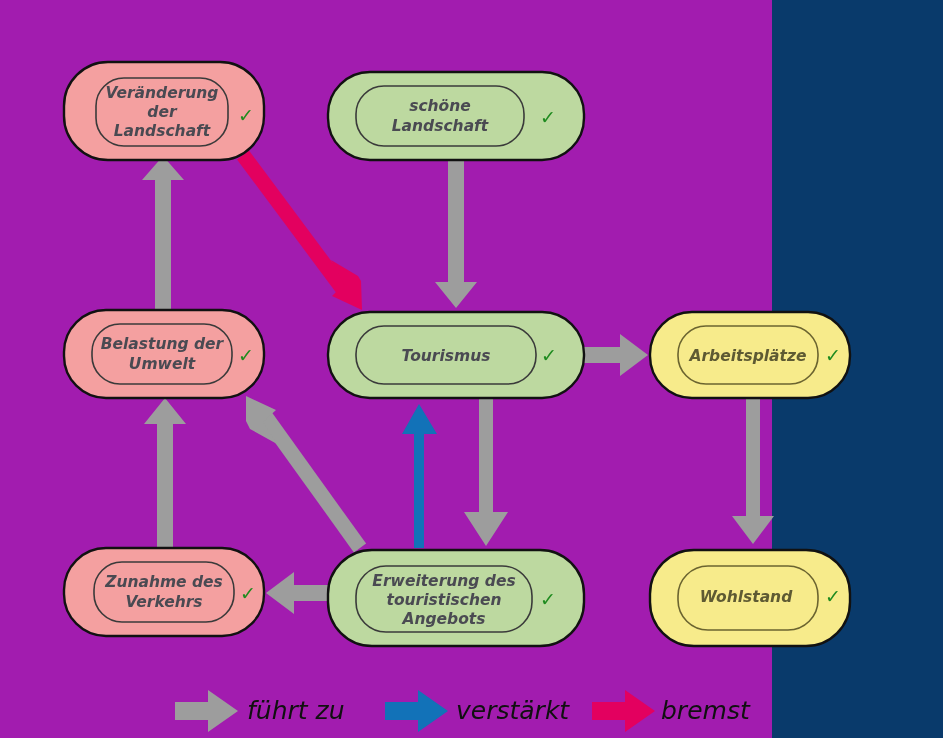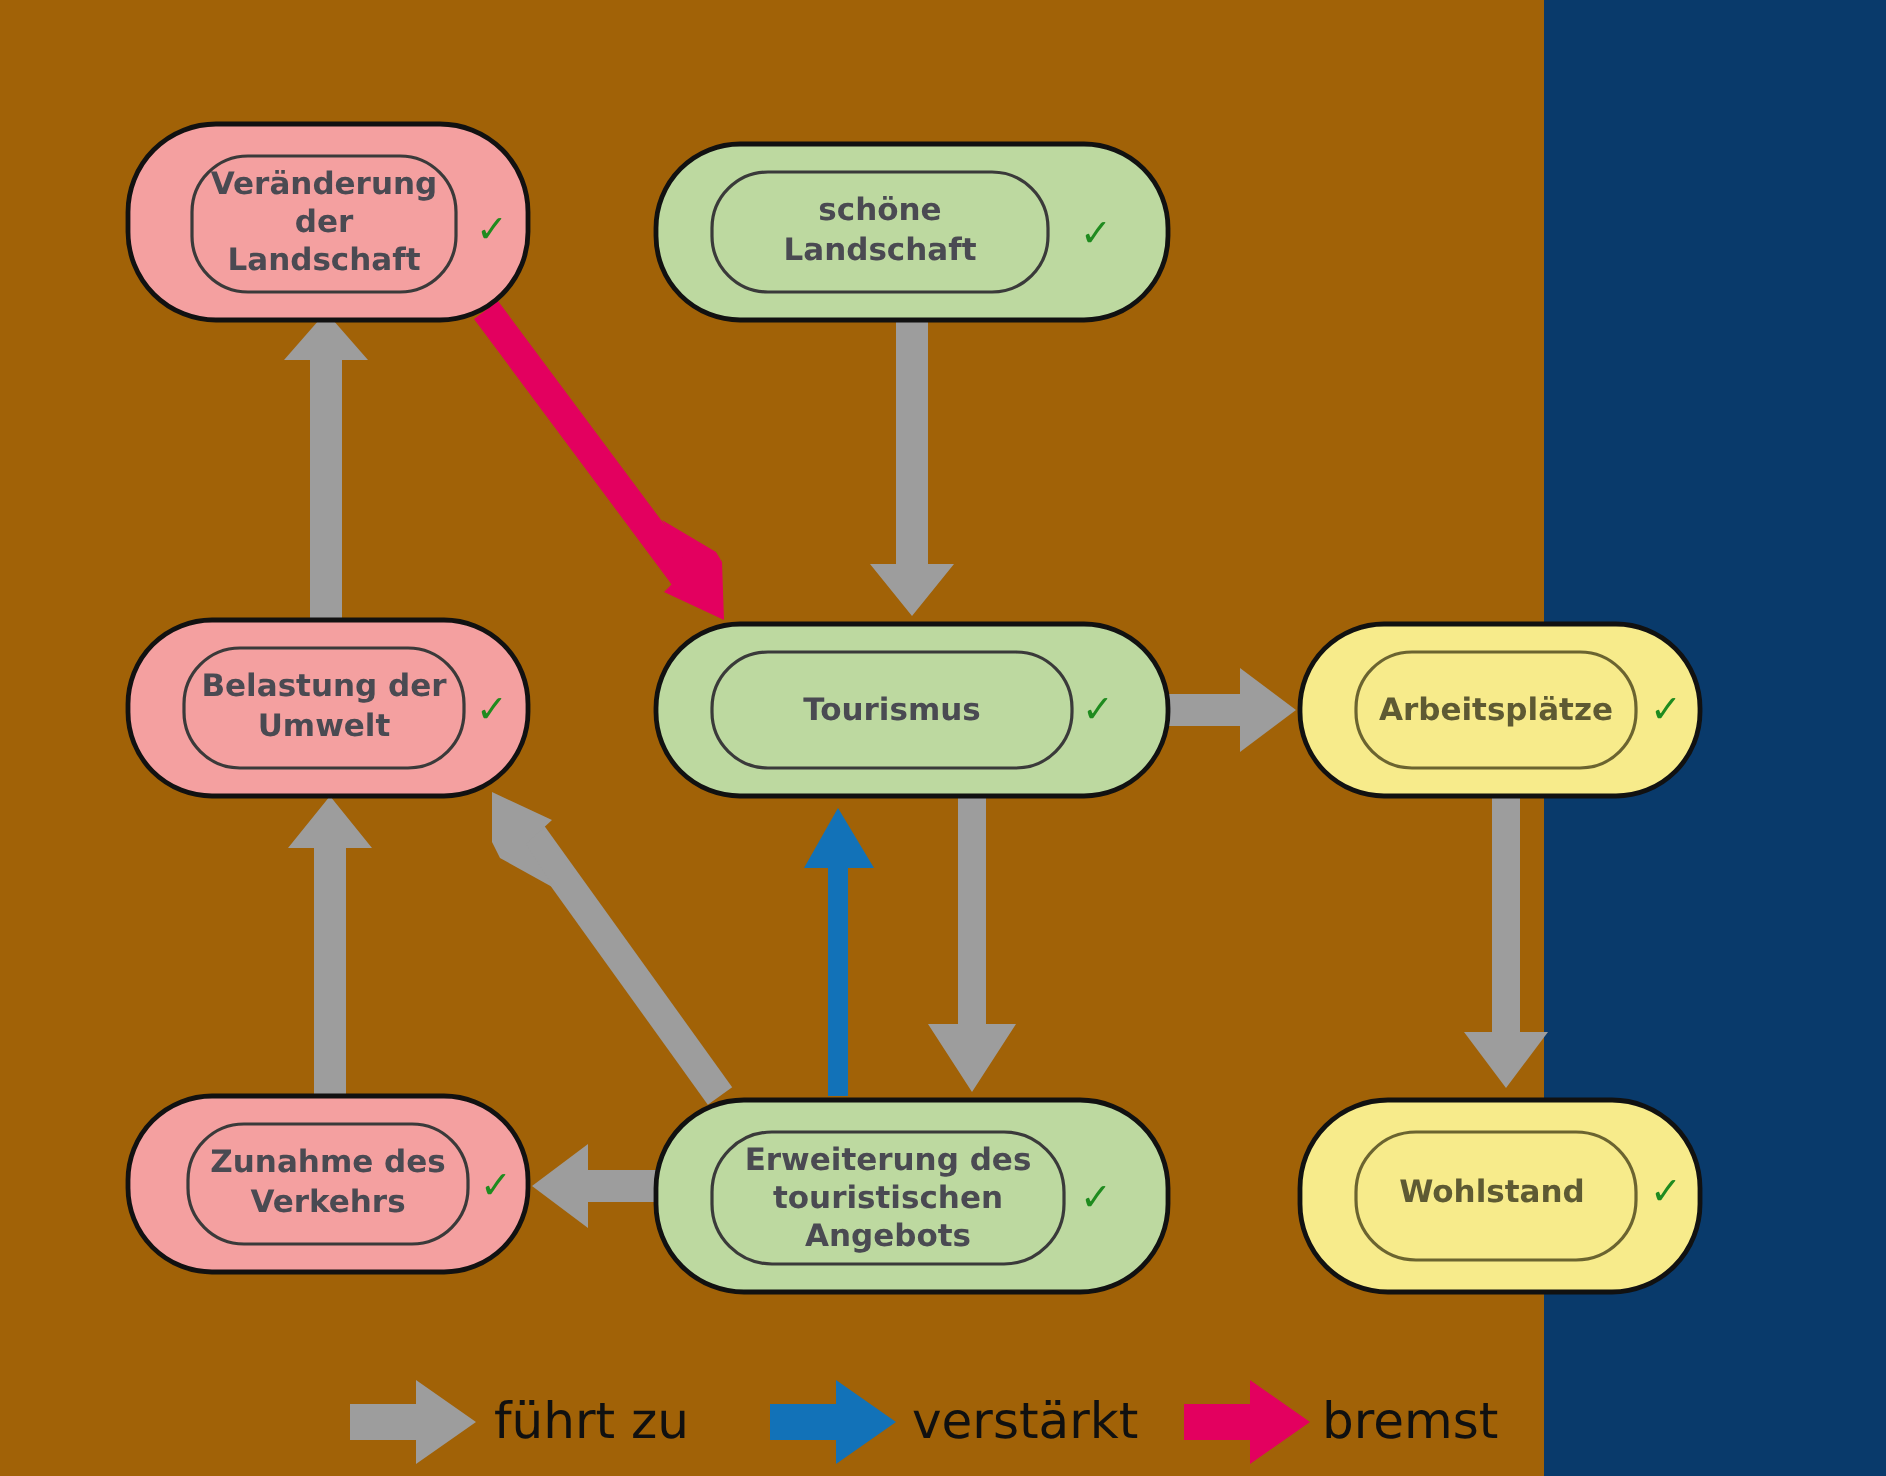--- a/index.html
+++ b/index.html
@@ -10,21 +10,22 @@
   body {
     width: 943px;
     height: 738px;
     overflow: hidden;
     font-family: "DejaVu Sans", sans-serif;
   }
   #stage {
     position: relative;
     width: 772px;
     height: 738px;
-    background: #a16207;
+    background: #a21caf;
+    font-style: italic;
   }
   svg#diagram {
     position: absolute;
     left: 0;
     top: 0;
     width: 943px;
     height: 738px;
     display: block;
   }
   .node-outer {

